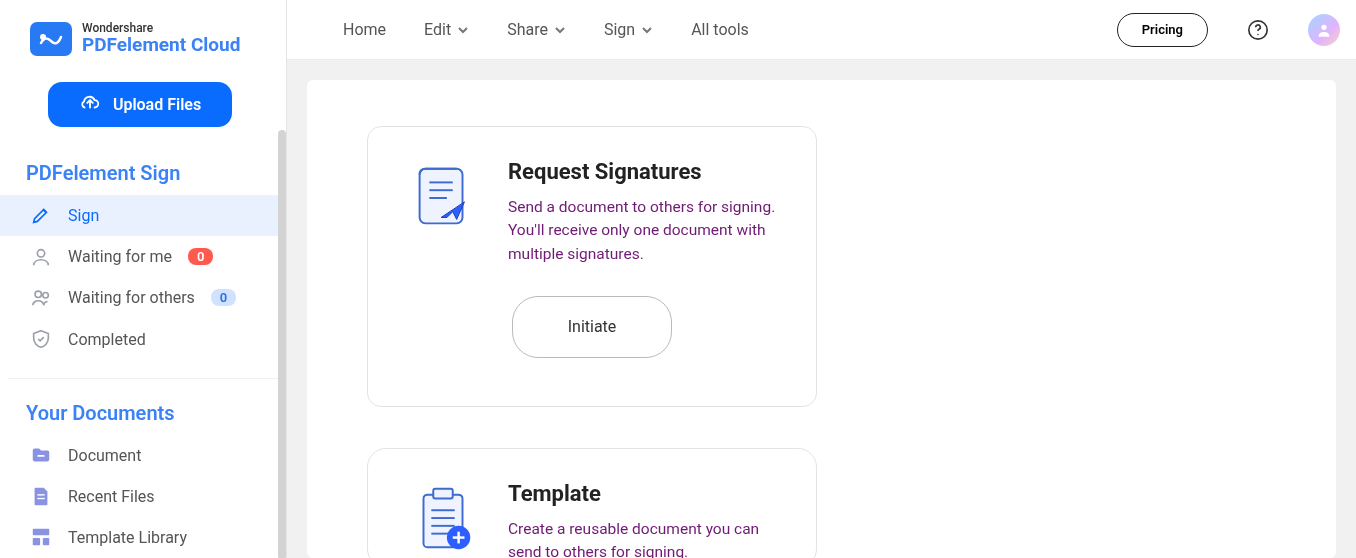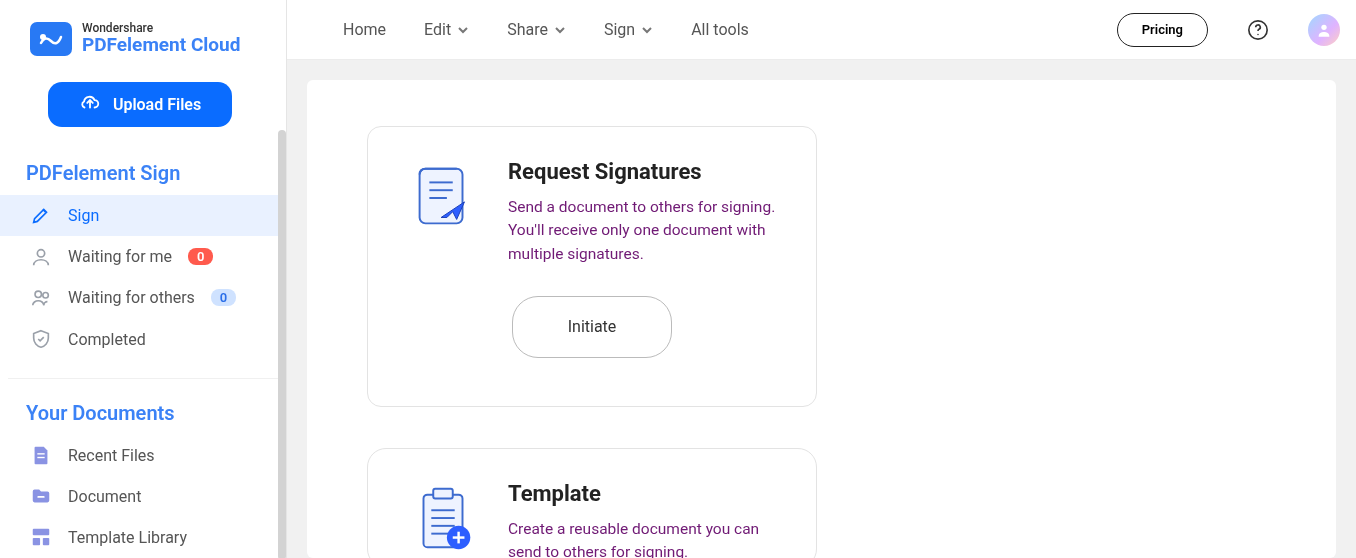--- a/index.html
+++ b/index.html
@@ -130,36 +130,36 @@
     <span>Completed</span>
   </div>
 
   <div class="divider"></div>
 
   <div class="section-header">Your Documents</div>
 
   <div class="nav-item">
     <span class="nav-icon fill" style="color:#8a93e3;">
       <svg viewBox="0 0 24 24">
+          <path d="M3 7a2 2 0 0 1 2-2h5l2 2h7a2 2 0 0 1 2 2v8a2 2 0 0 1-2 2H5a2 2 0 0 1-2-2V7z"></path>
+          <rect x="8" y="12" width="8" height="2" rx="1" fill="#fff"></rect>
+        </svg>
+    </span>
+    <span>Document</span>
+  </div>
+
+  <div class="nav-item">
+    <span class="nav-icon fill" style="color:#8a93e3;">
+      <svg viewBox="0 0 24 24">
           <path d="M6 3h9l4 4v14a1 1 0 0 1-1 1H6a1 1 0 0 1-1-1V4a1 1 0 0 1 1-1z"></path>
           <rect x="8" y="10" width="8" height="1.5" fill="#fff"></rect>
           <rect x="8" y="14" width="8" height="1.5" fill="#fff"></rect>
         </svg>
     </span>
     <span>Recent Files</span>
-  </div>
-
-  <div class="nav-item">
-    <span class="nav-icon fill" style="color:#8a93e3;">
-      <svg viewBox="0 0 24 24">
-          <path d="M3 7a2 2 0 0 1 2-2h5l2 2h7a2 2 0 0 1 2 2v8a2 2 0 0 1-2 2H5a2 2 0 0 1-2-2V7z"></path>
-          <rect x="8" y="12" width="8" height="2" rx="1" fill="#fff"></rect>
-        </svg>
-    </span>
-    <span>Document</span>
   </div>
 
   <div class="nav-item">
     <span class="nav-icon fill" style="color:#8a93e3;">
       <svg viewBox="0 0 24 24">
           <rect x="3" y="3" width="18" height="7" rx="1"></rect>
           <rect x="3" y="13" width="8" height="8" rx="1"></rect>
           <rect x="14" y="13" width="7" height="8" rx="1"></rect>
         </svg>
     </span>

